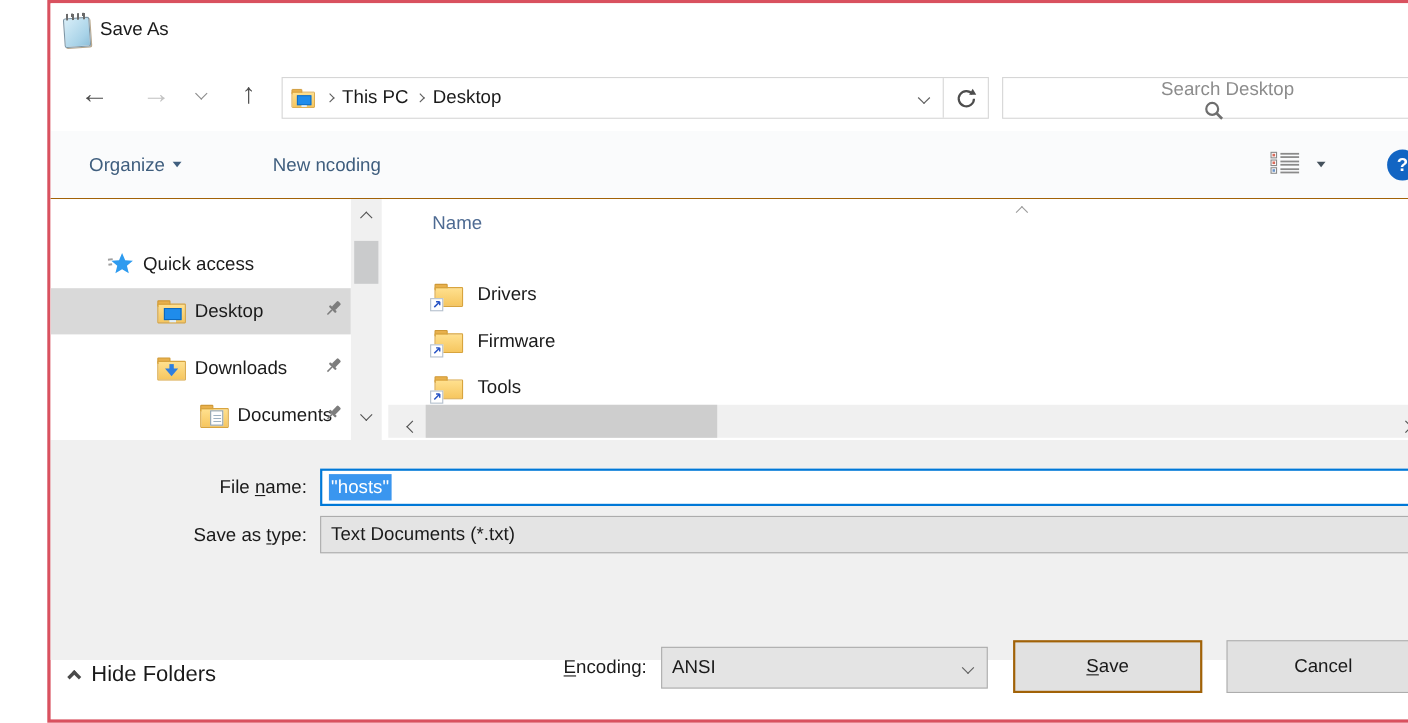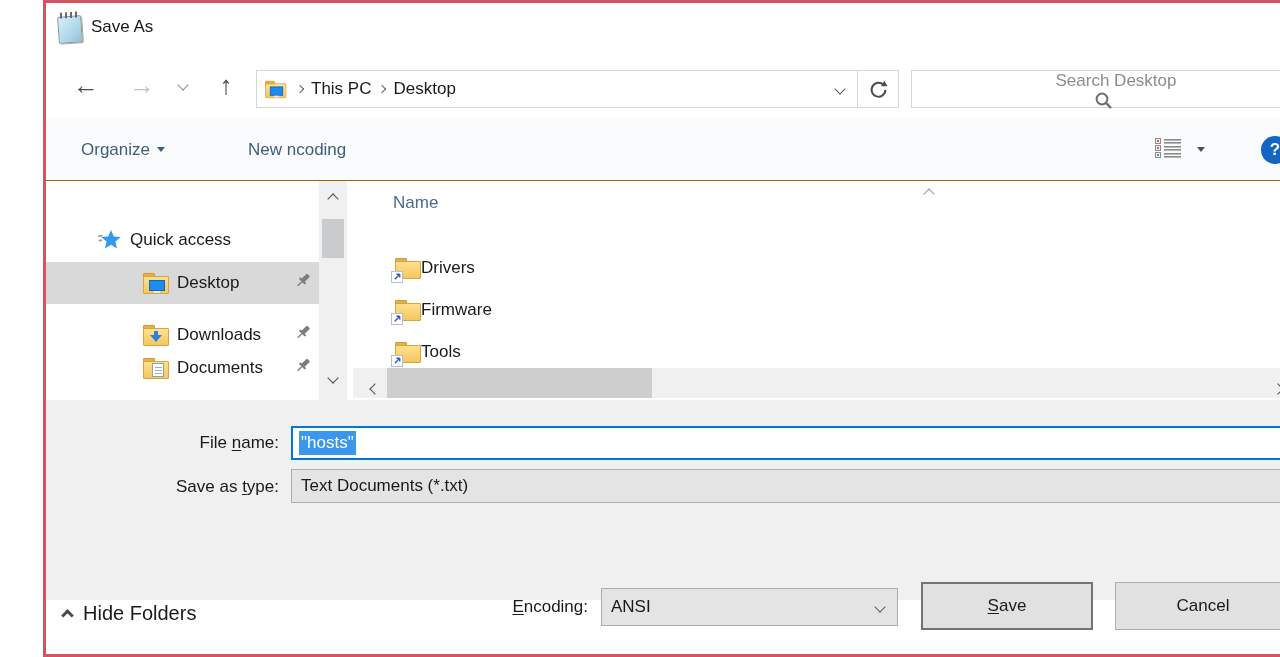--- a/index.html
+++ b/index.html
@@ -67,39 +67,39 @@
   .sidescroll { position:absolute; left:273px; top:0; width:28px; height:219px; background:#f0f0f0; }
   .sidescroll .thumb { position:absolute; left:3px; top:38px; width:22px; height:39px; background:#cacbcc; }
   .scr-caret { position:absolute; left:50%; transform:translateX(-50%); }
   .scr-caret .chev { border-color:#505050; }
 
   .main { position:absolute; left:307px; top:0; right:0; height:219px; background:#fff; }
   .sortcaret { position:absolute; left:572px; top:3px; }
   .colhdr { position:absolute; left:40px; top:12px; font-size:17px; color:#4d6a92; }
   .frow { position:absolute; left:0; height:40px; display:flex; align-items:center; font-size:17px; }
   .frow .folder { margin-left:42px; }
-  .frow .nm { }
+  .frow .nm { padding-left:13px; }
   .hscroll { position:absolute; left:0; right:28px; bottom:2px; height:30px; background:#f0f0f0; }
   .hscroll .thumb { position:absolute; left:34px; top:0; width:265px; height:30px; background:#cecece; }
   .vscroll { position:absolute; right:0; top:0; width:28px; height:187px; background:#f0f0f0; }
   .vscroll .thumb { position:absolute; left:3px; top:36px; width:22px; height:91px; background:#cacbcc; }
 
   
   .bottom { position:absolute; left:0; top:397px; right:0; height:200px; background:#f0f0f0; }
   .flabel { position:absolute; font-size:17px; text-align:right; }
   .accel { text-decoration:underline; text-underline-offset:2px; }
   .fninput { position:absolute; left:245px; right:11px; top:26px; height:34px; background:#fff; border:2px solid #0078d7; display:flex; align-items:center; }
   .fninput .selval { margin-left:6px; background:#3a96ef; color:#fff; font-size:17px; padding:2px 2px; }
   .combo { position:absolute; background:#e4e4e4; border:1px solid #acacac; display:flex; align-items:center; font-size:17px; }
   .combo .val { padding-left:9px; flex:1; }
   .combo .cv { padding-right:13px; display:flex; }
   .fninput .cv { position:absolute; right:13px; top:11px; }
   .hidefolders { position:absolute; left:17px; top:197px; height:32px; display:flex; align-items:center; gap:11px; font-size:20px; }
   .btn { position:absolute; top:182px; height:48px; background:#e1e1e1; display:flex; align-items:center; justify-content:center; font-size:17px; }
-  .btn.primary { border:2px solid #737373; }
+  .btn.primary { border:2px solid #a16207; }
   .btn.normal { border:1px solid #adadad; }
   .grip { position:absolute; right:4px; bottom:4px; width:20px; height:20px; }
   .grip i { position:absolute; width:5px; height:5px; background:#c6c6c6; }
 </style>
 </head>
 <body>
 
 <div class="frame">
 
   <div class="titlebar">
@@ -241,21 +241,21 @@
           <svg width="18" height="18" viewBox="0 0 16 16" fill="#7d7d7d">
             <g transform="rotate(45 8 8)">
               <rect x="6" y="1" width="4" height="7" rx="1"></rect>
               <rect x="4.2" y="7.6" width="7.6" height="1.9" rx="0.9"></rect>
               <rect x="7.4" y="9.5" width="1.2" height="5.2"></rect>
             </g>
           </svg>
         </span>
       </div>
 
-      <div class="srow" style="top:167px;height:40px;">
+      <div class="srow" style="top:177px;height:40px;padding-left:39px;">
         <span class="folder ind">
             <i class="tab"></i>
             <i class="bod"></i>
             <i class="doc"></i>
           </span>
         <span class="lbl">Documents</span>
         <span class="pin">
           <svg width="18" height="18" viewBox="0 0 16 16" fill="#7d7d7d">
             <g transform="rotate(45 8 8)">
               <rect x="6" y="1" width="4" height="7" rx="1"></rect>

